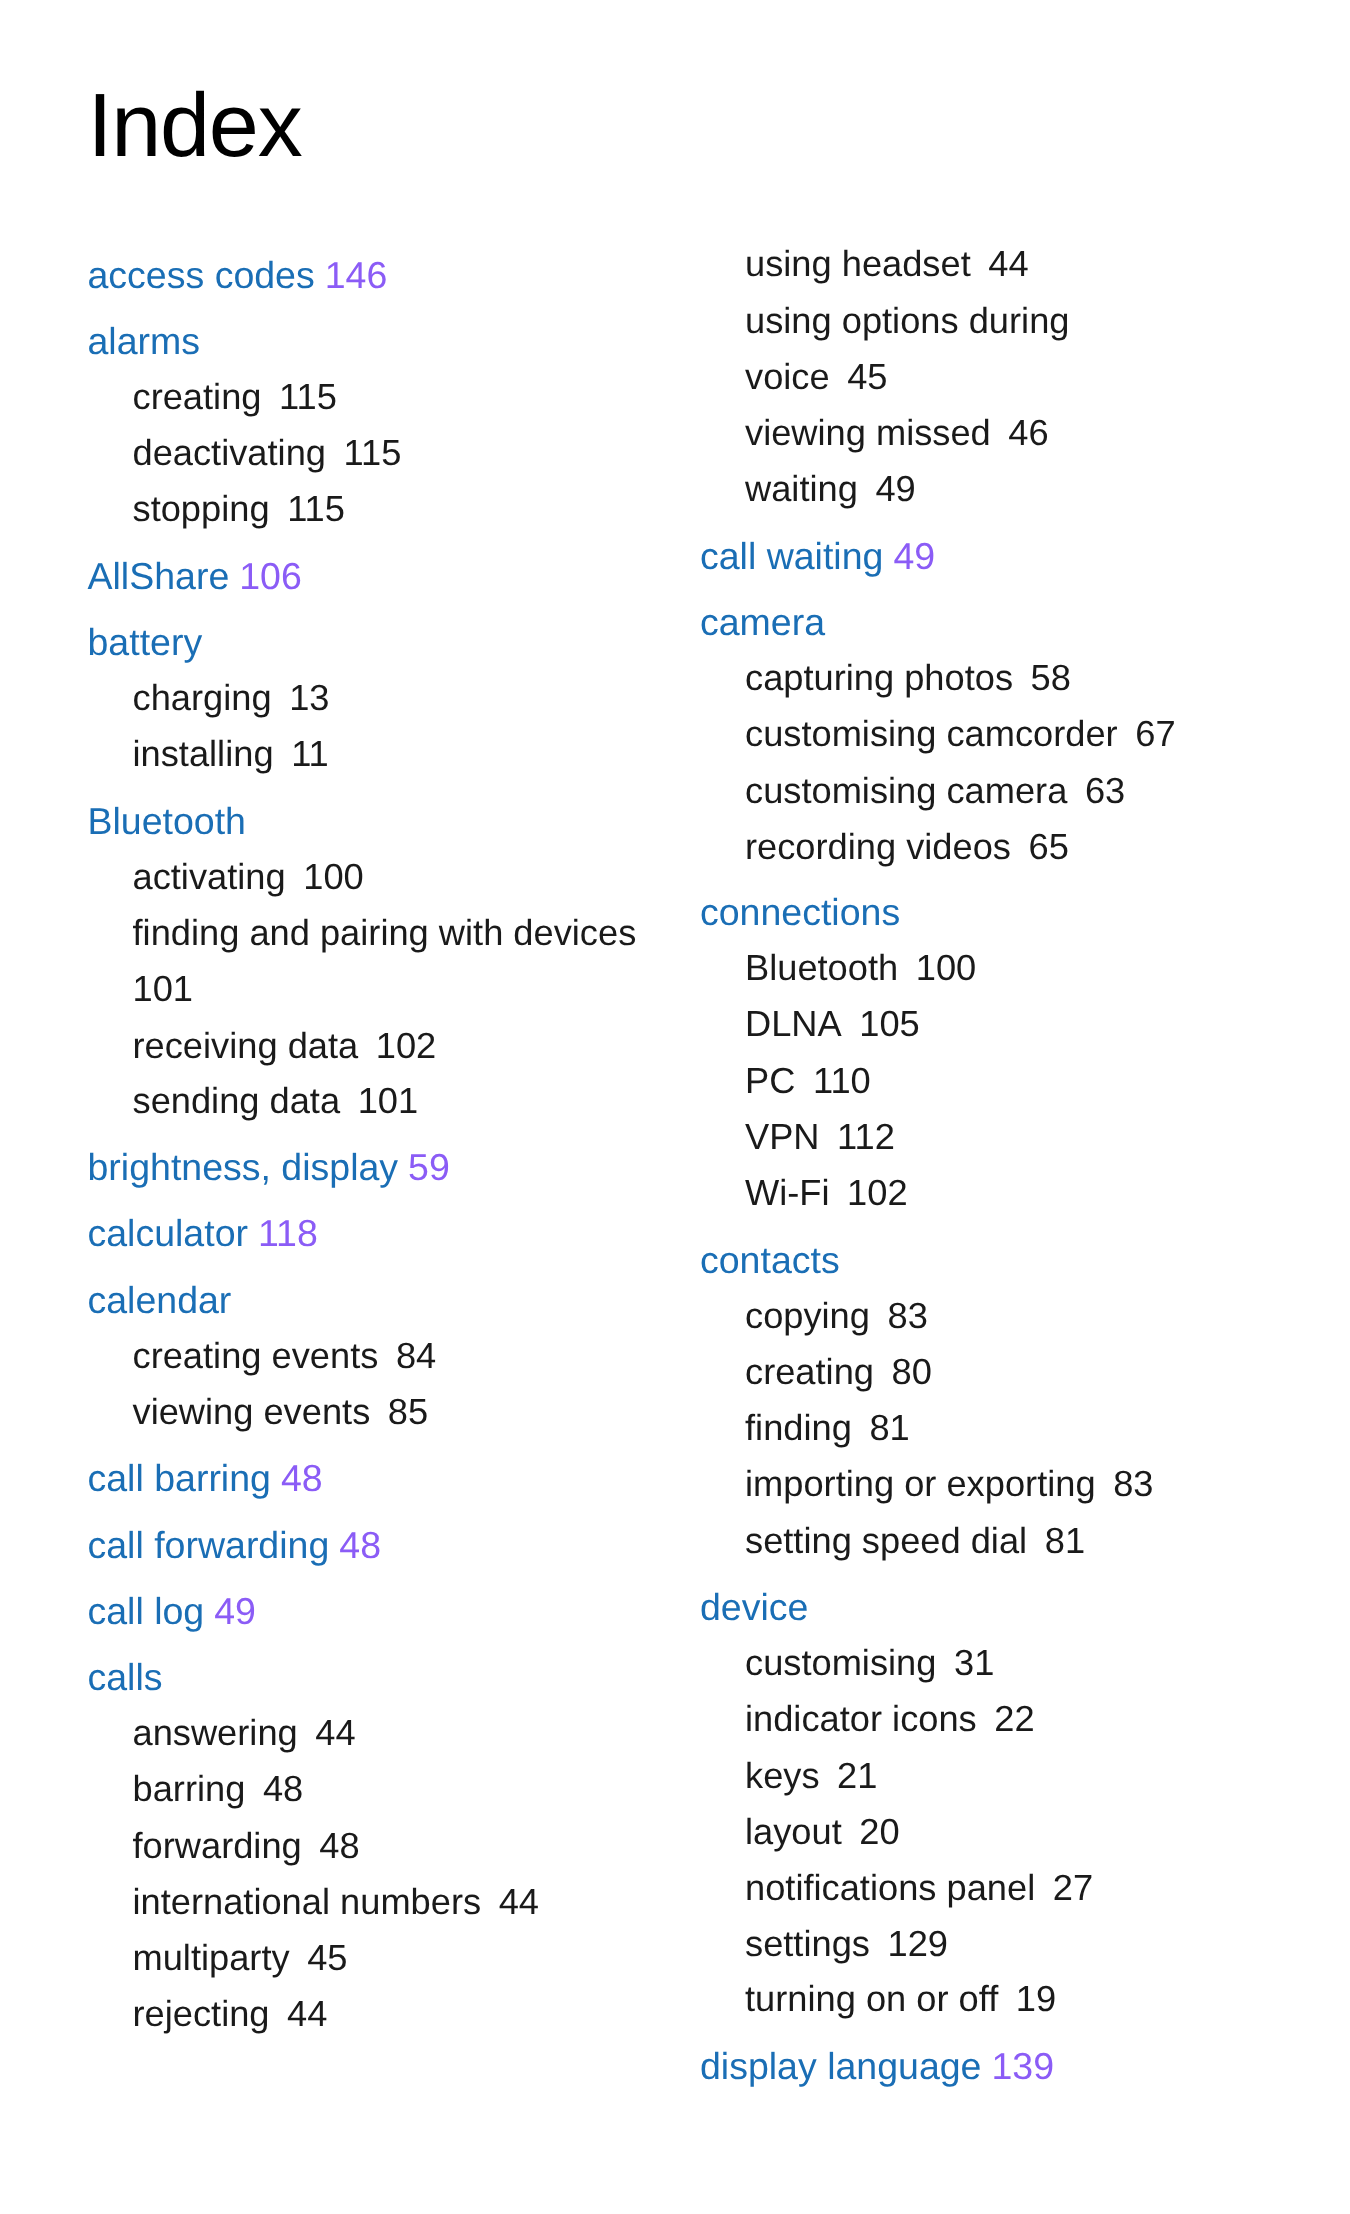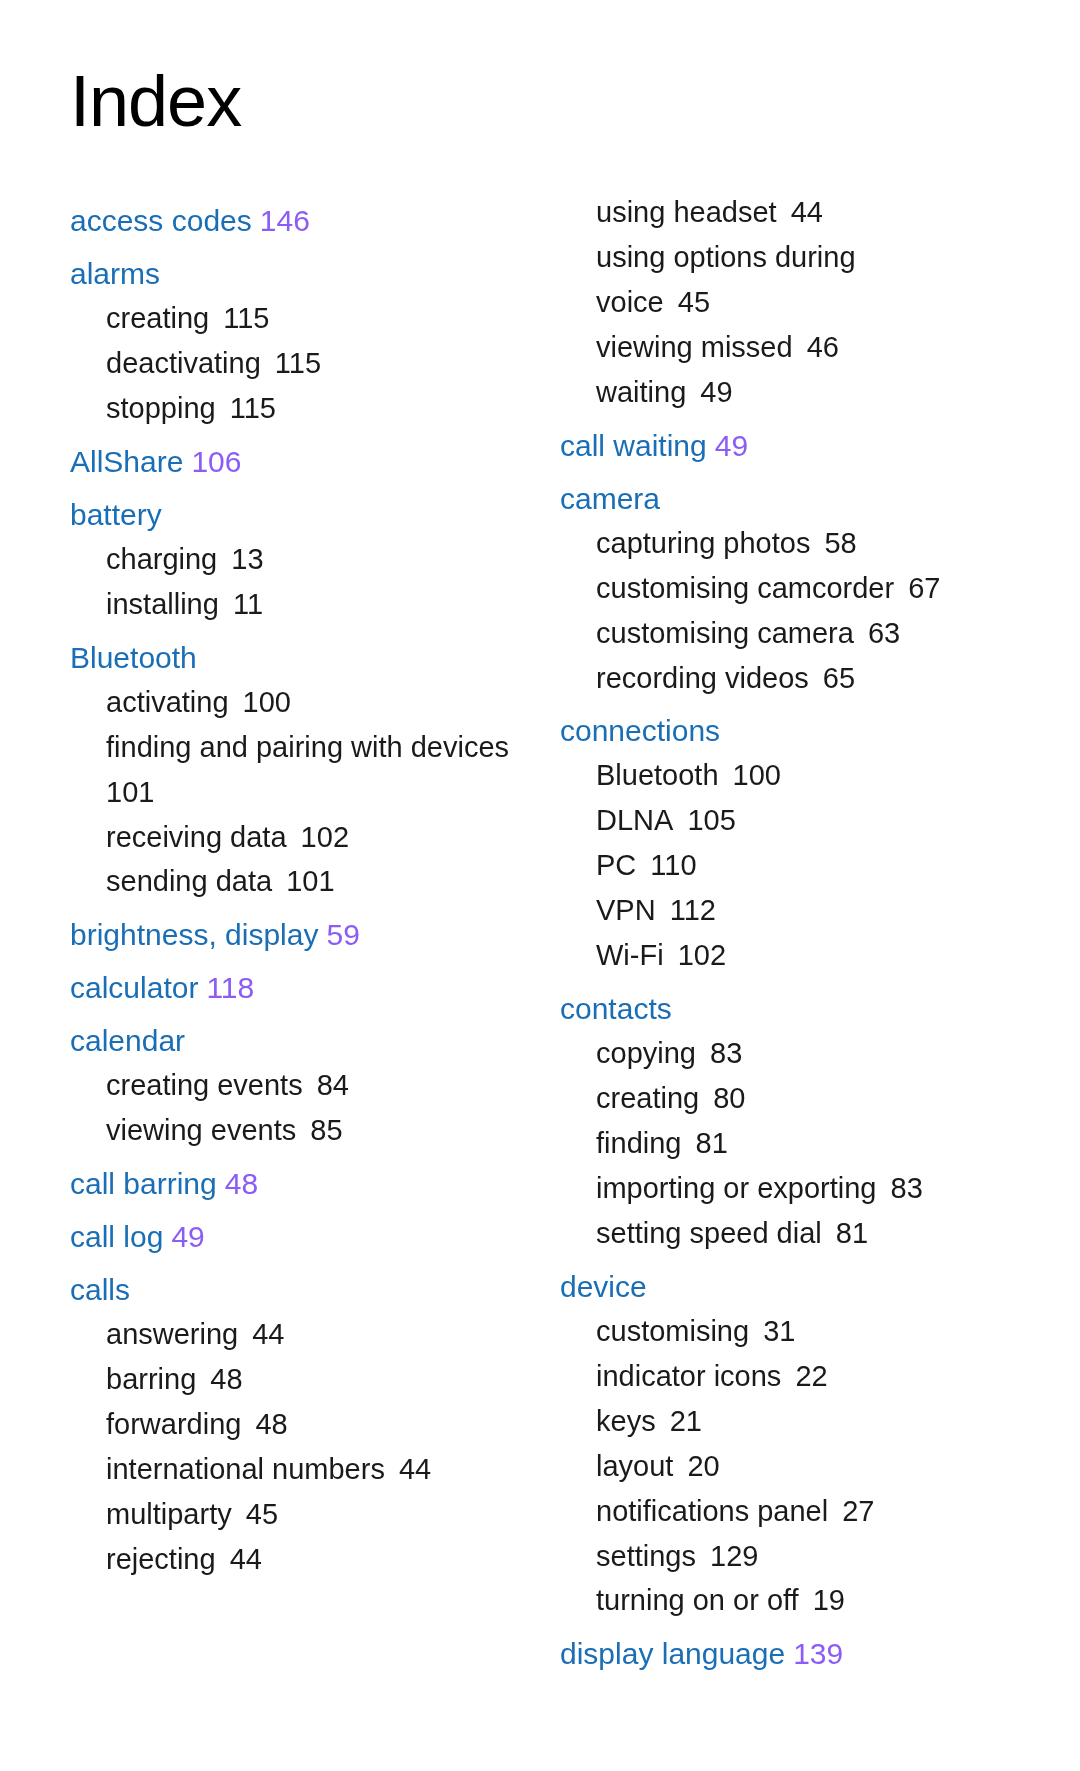--- a/index.html
+++ b/index.html
@@ -68,20 +68,21 @@
   <div class="col" id="left-col">
       <div class="entry section-gap"><span class="entry-link">access codes<span class="page-num">146</span></span></div>
       <div class="entry section-gap"><span class="entry-link">alarms</span><div class="sub-entry">creating<span class="page-num">   115</span></div><div class="sub-entry">deactivating<span class="page-num">   115</span></div><div class="sub-entry">stopping<span class="page-num">   115</span></div></div>
       <div class="entry section-gap"><span class="entry-link">AllShare<span class="page-num">106</span></span></div>
       <div class="entry section-gap"><span class="entry-link">battery</span><div class="sub-entry">charging<span class="page-num">   13</span></div><div class="sub-entry">installing<span class="page-num">   11</span></div></div>
       <div class="entry section-gap"><span class="entry-link">Bluetooth</span><div class="sub-entry">activating<span class="page-num">   100</span></div><div class="sub-entry">finding and pairing with devices<span class="page-num">   101</span></div><div class="sub-entry">receiving data<span class="page-num">   102</span></div><div class="sub-entry">sending data<span class="page-num">   101</span></div></div>
       <div class="entry section-gap"><span class="entry-link">brightness, display<span class="page-num">59</span></span></div>
       <div class="entry section-gap"><span class="entry-link">calculator<span class="page-num">118</span></span></div>
       <div class="entry section-gap"><span class="entry-link">calendar</span><div class="sub-entry">creating events<span class="page-num">   84</span></div><div class="sub-entry">viewing events<span class="page-num">   85</span></div></div>
       <div class="entry section-gap"><span class="entry-link">call barring<span class="page-num">48</span></span></div>
+      <div class="entry section-gap"><span class="entry-link">call forwarding<span class="page-num">48</span></span></div>
       <div class="entry section-gap"><span class="entry-link">call log<span class="page-num">49</span></span></div>
       <div class="entry section-gap"><span class="entry-link">calls</span><div class="sub-entry">answering<span class="page-num">   44</span></div><div class="sub-entry">barring<span class="page-num">   48</span></div><div class="sub-entry">forwarding<span class="page-num">   48</span></div><div class="sub-entry">international numbers<span class="page-num">   44</span></div><div class="sub-entry">multiparty<span class="page-num">   45</span></div><div class="sub-entry">rejecting<span class="page-num">   44</span></div></div>
     </div>
 
   <div class="col" id="right-col">
       <div class="sub-entry">using headset<span class="page-num">   44</span></div>
       <div class="sub-entry">using options during</div>
       <div class="sub-entry">voice<span class="page-num">   45</span></div>
       <div class="sub-entry">viewing missed<span class="page-num">   46</span></div>
       <div class="sub-entry">waiting<span class="page-num">   49</span></div>

